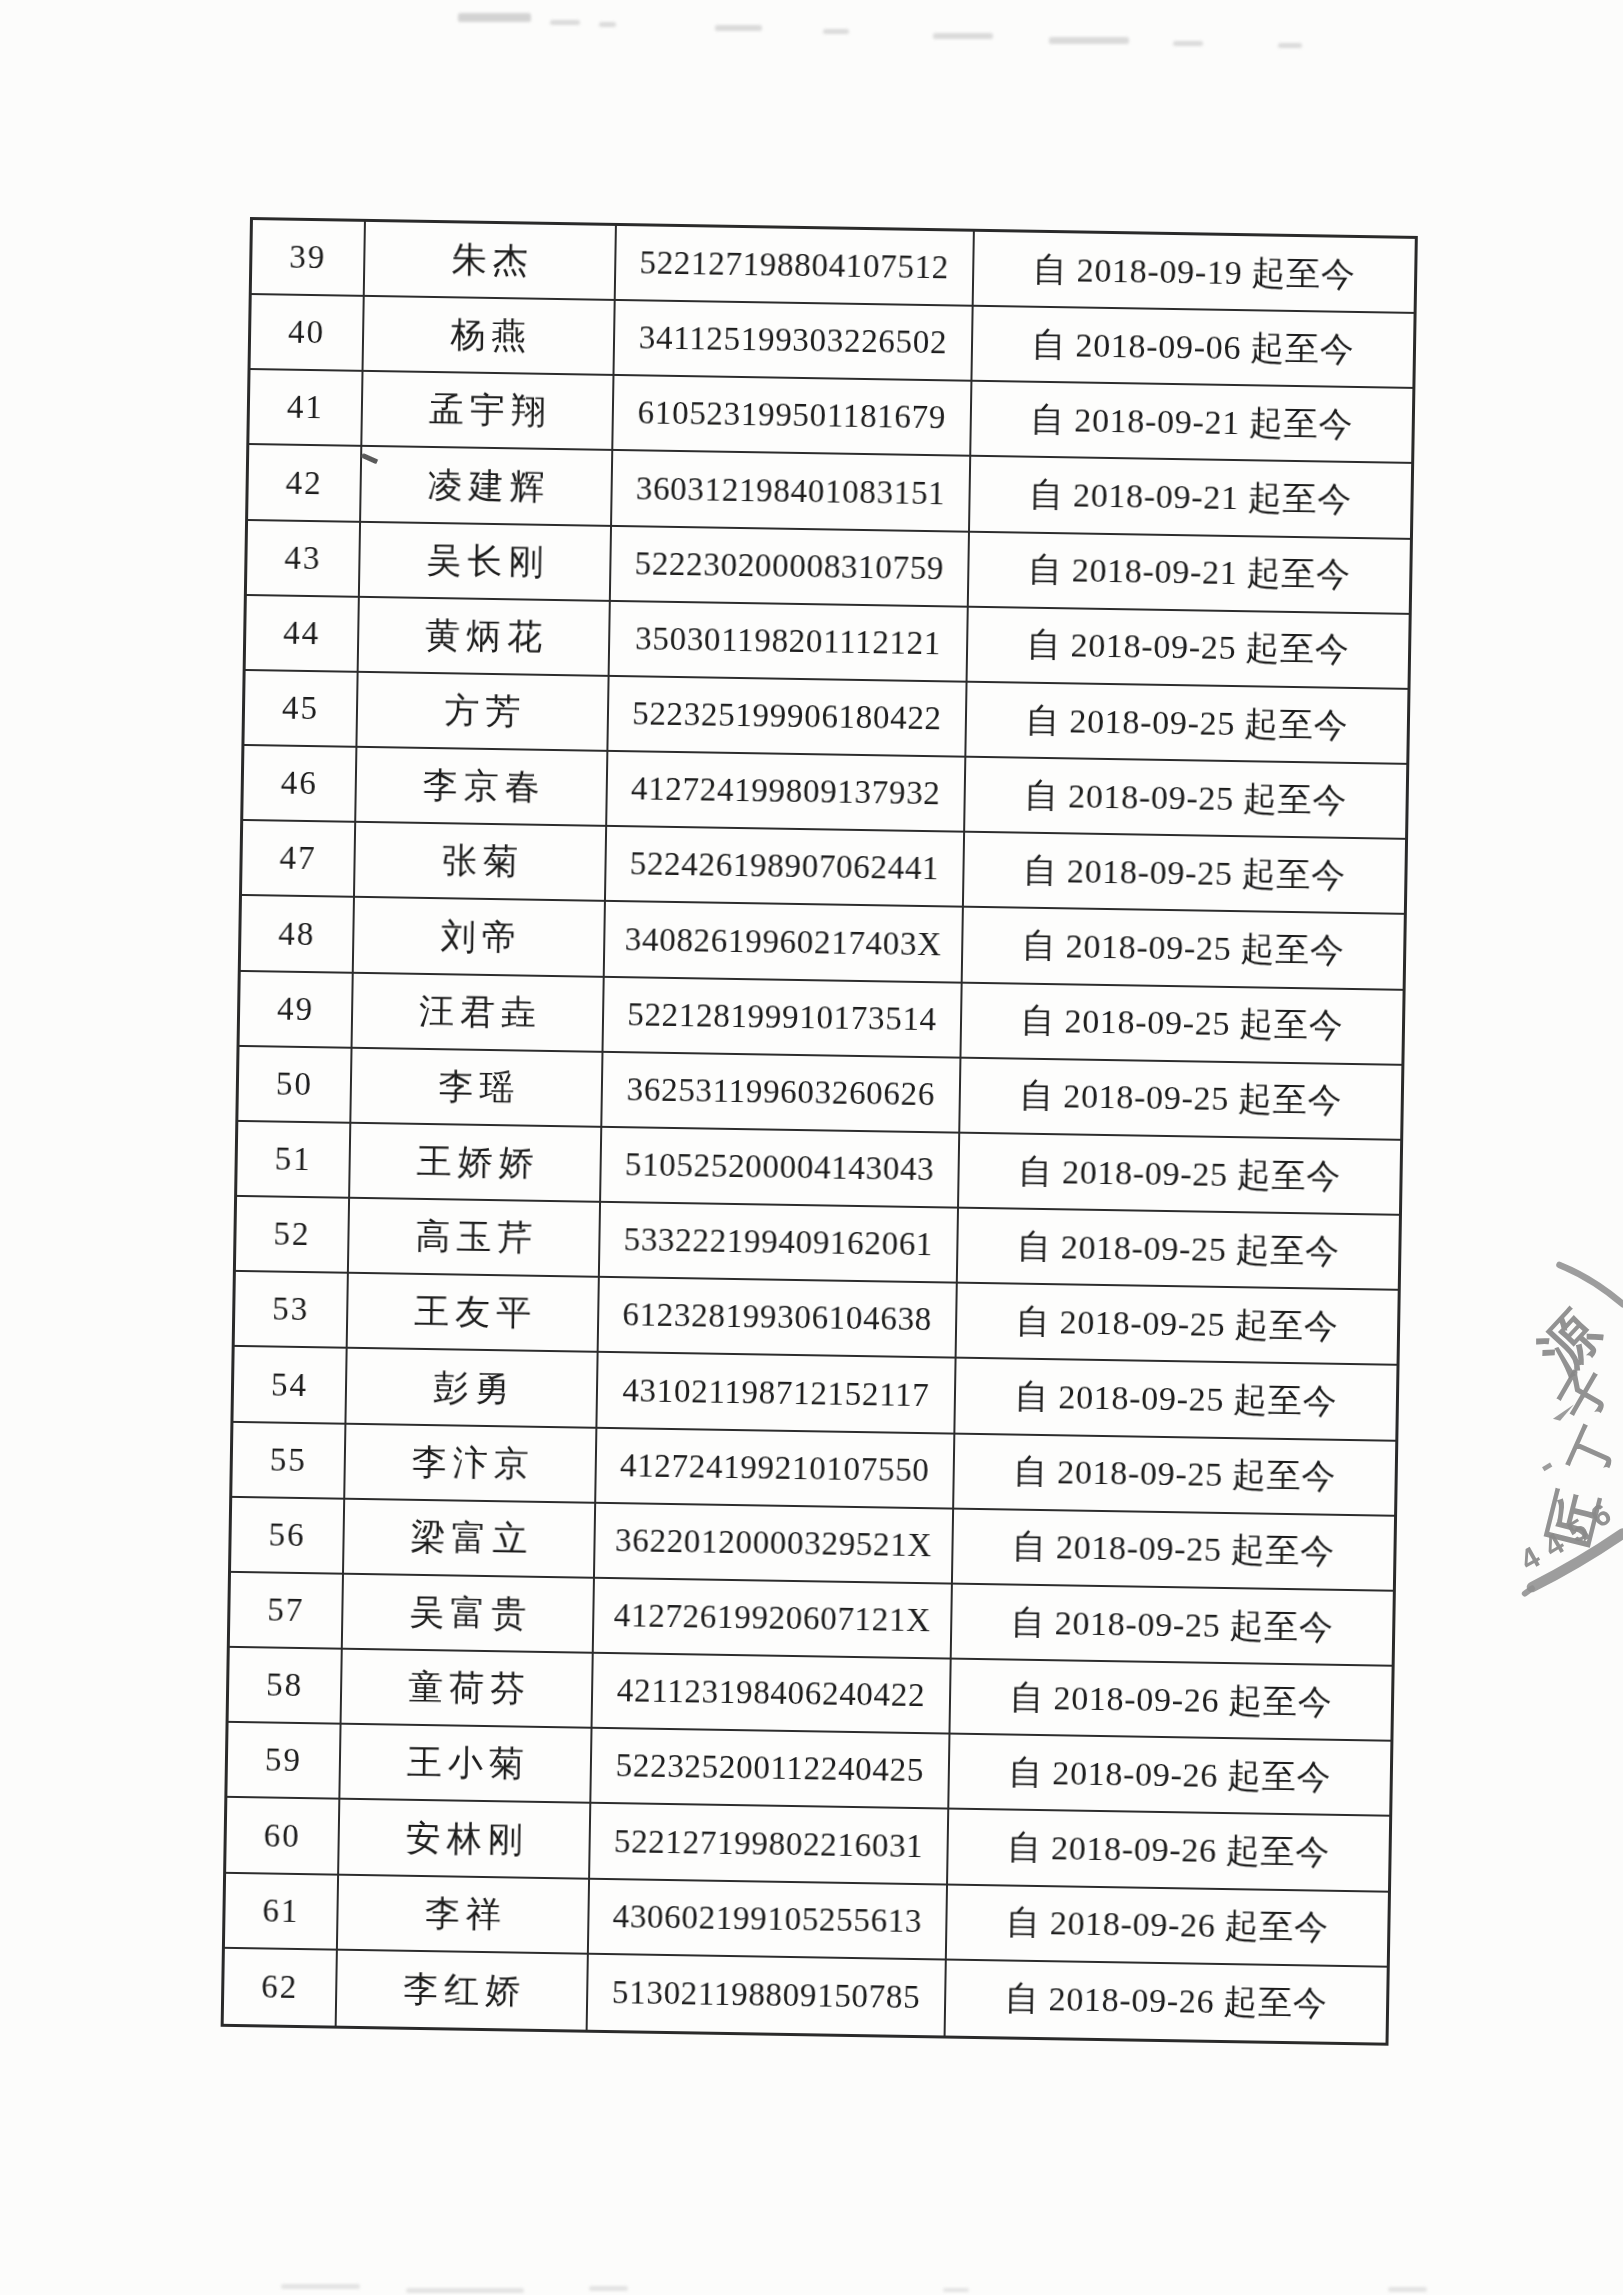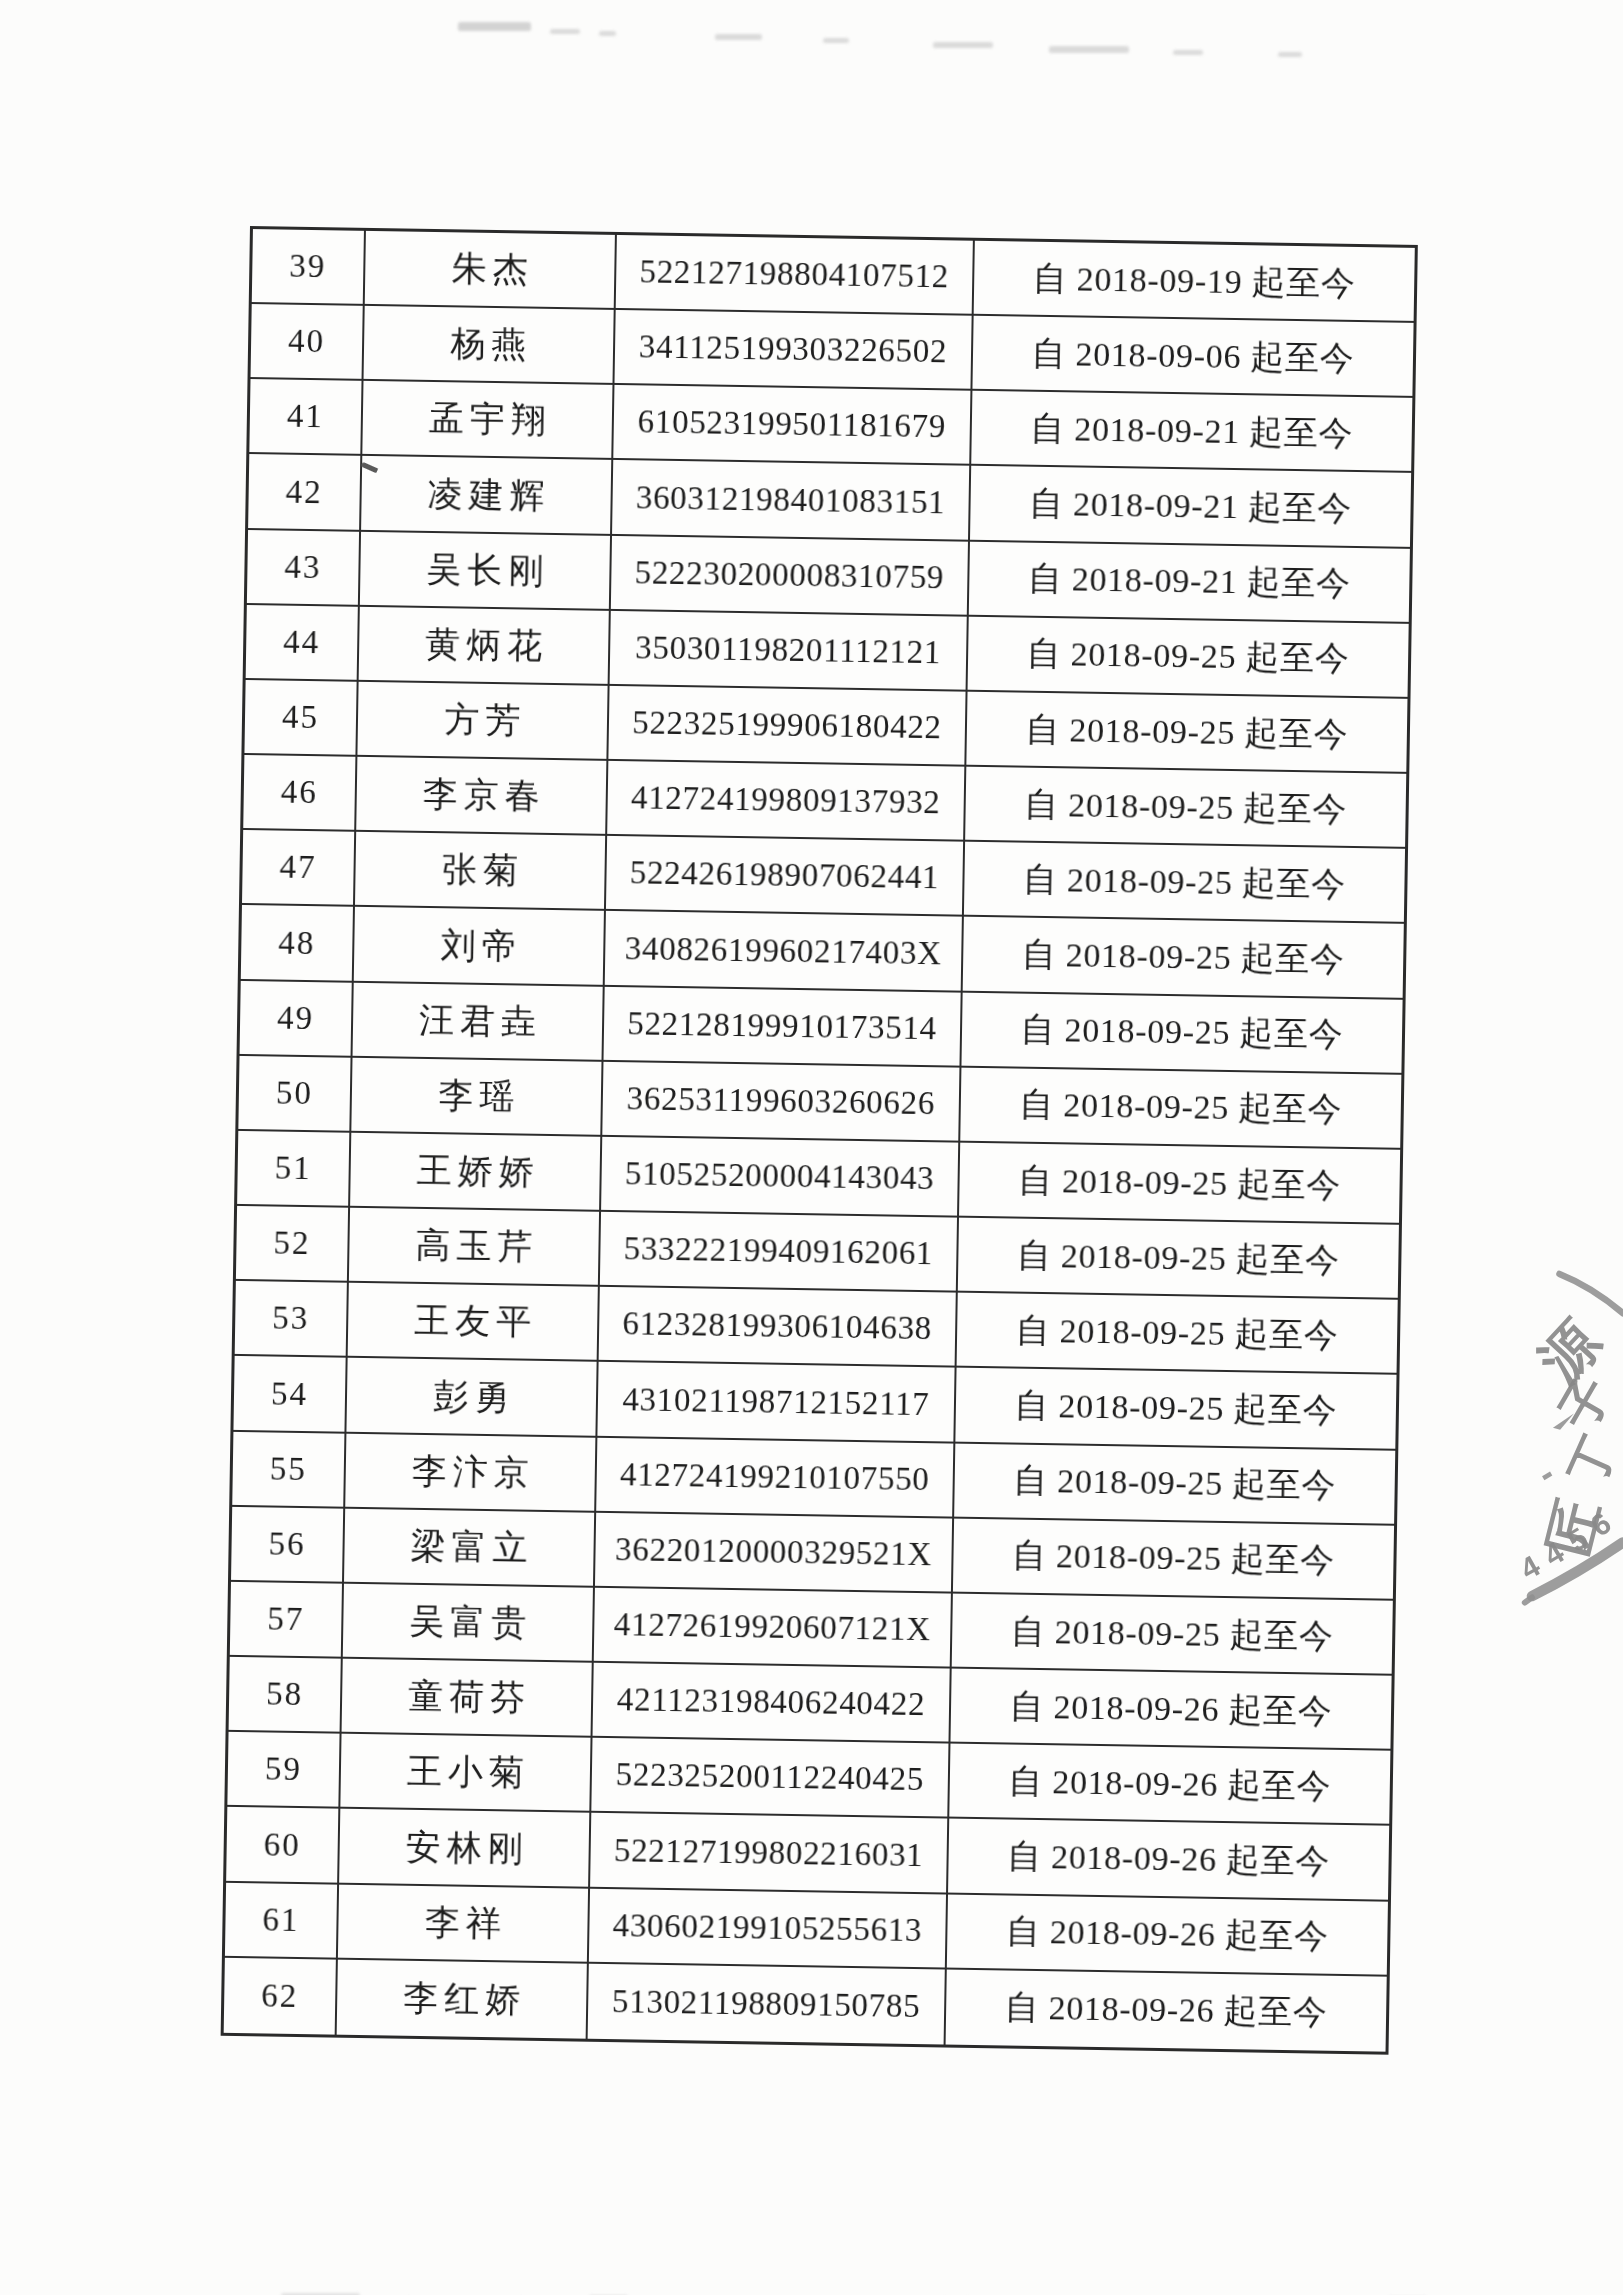--- a/index.html
+++ b/index.html
@@ -3,21 +3,21 @@
 <meta charset="utf-8">
 <style>
   * { box-sizing: border-box; margin: 0; padding: 0; }
   html,body { width:1623px; height:2295px; }
   body {
     position: relative;
     background: #fcfcfb;
     overflow: hidden;
     font-family: "Liberation Serif", "DejaVu Serif", serif;
   }
-  .sheet { position:absolute; inset:0;margin-top:9px; }
+  .sheet { position:absolute; inset:0; }
 
   
   .tbl {
     position:absolute; left:250px; top:217px;
     width:1168px; height:1810px;
     transform: rotate(0.93deg);
     transform-origin: 0 0;
     border: 3.3px solid #2a2a2a;
     display: grid;
     grid-template-rows: repeat(24, 1fr);

